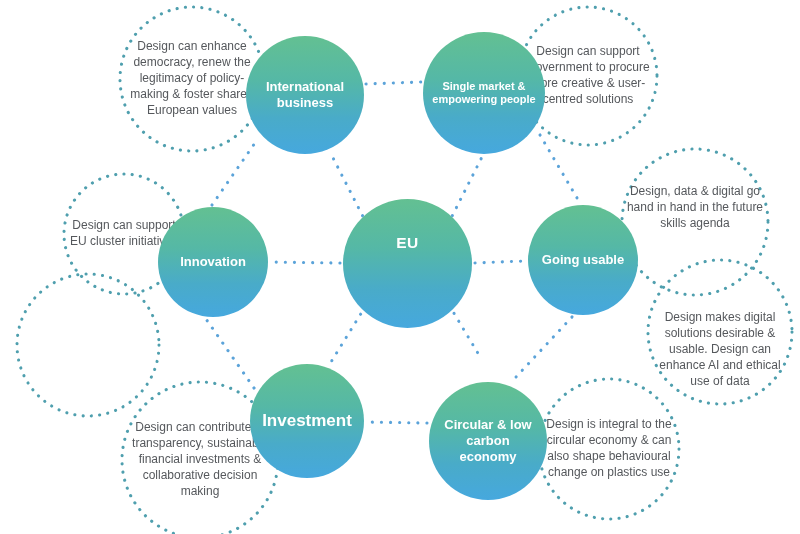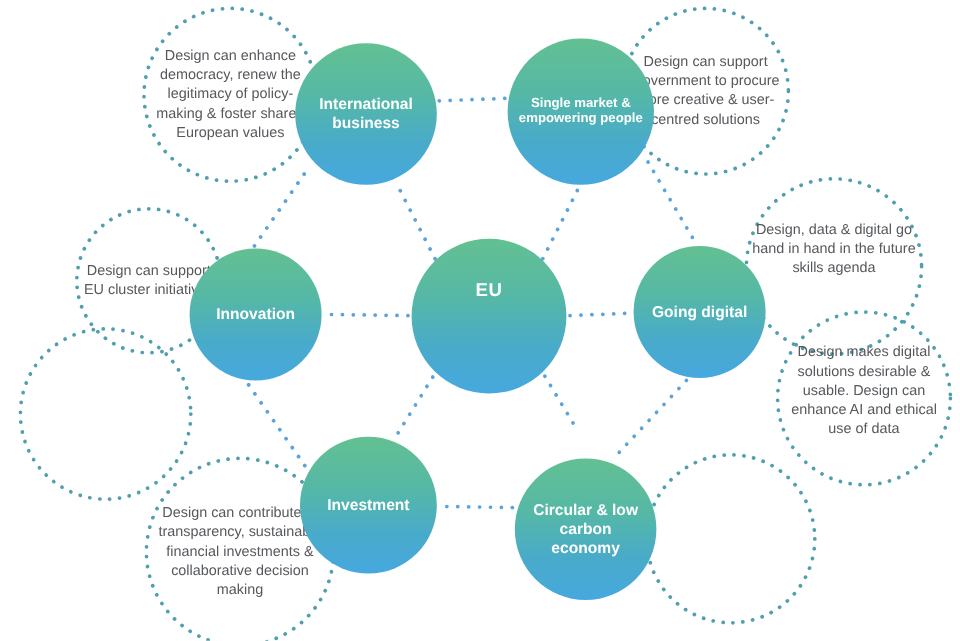--- a/index.html
+++ b/index.html
@@ -23,35 +23,35 @@
   .node span{display:block;padding:0 8px;}
 
   .node-center{
     left:343px;top:199px;width:129px;height:129px;
     font-size:15.5px;letter-spacing:.4px;line-height:1.3;
   }
   .node-intl{left:246px;top:36px;width:118px;height:118px;font-size:13px;}
   .node-single{left:423px;top:32px;width:122px;height:122px;font-size:11px;}
   .node-digital{left:528px;top:205px;width:110px;height:110px;font-size:13px;}
   .node-circular{left:429px;top:382px;width:118px;height:118px;font-size:13px;}
-  .node-invest{left:250px;top:364px;width:114px;height:114px;font-size:13px;}
+  .node-invest{left:250px;top:364px;width:114px;height:114px;font-size:17px;}
   .node-innov{left:158px;top:207px;width:110px;height:110px;font-size:13px;}
 
   
   .bubble{
     position:absolute;border-radius:50%;
     display:flex;align-items:center;justify-content:center;text-align:center;
     color:#55585c;font-size:12px;line-height:1.33;box-sizing:border-box;
   }
   .bubble span{display:block;padding:0 6px;}
 
   .b-intl{left:118px;top:5px;width:148px;height:148px;}
   .b-single{left:517px;top:5px;width:142px;height:142px;}
   .b-digital-top{left:620px;top:133px;width:150px;height:150px;align-items:center;}
-  .b-digital-bot{left:646px;top:252px;width:148px;height:148px;justify-content:flex-end;}
+  .b-digital-bot{left:646px;top:276px;width:148px;height:148px;justify-content:flex-end;}
   .b-circular{left:537px;top:377px;width:144px;height:144px;}
   .b-invest{left:120px;top:380px;width:160px;height:160px;}
   .b-innov{left:62px;top:172px;width:124px;height:124px;}
   .b-start{left:15px;top:272px;width:146px;height:146px;}
 </style>
 </head>
 <body>
 
 <div id="diagram">
 
@@ -90,35 +90,38 @@
   </div>
   <div class="bubble b-single">
     <span>Design can support Government to procure more creative &amp; user-centred solutions</span>
   </div>
   <div class="bubble b-digital-top">
     <span>Design, data &amp; digital go hand in hand in the future skills agenda</span>
   </div>
   <div class="bubble b-digital-bot">
     <span>Design makes digital solutions desirable &amp; usable. Design can enhance AI and ethical use of data</span>
   </div>
+  <div class="bubble b-circular">
+    <span>Design is integral to the circular economy &amp; can also shape behavioural change on plastics use</span>
+  </div>
   <div class="bubble b-invest">
     <span>Design can contribute to transparency, sustainable financial investments &amp; collaborative decision making</span>
   </div>
   <div class="bubble b-innov">
     <span>Design can support EU cluster initiatives</span>
   </div>
 
   <div class="node node-intl">
     <span>International business</span>
   </div>
   <div class="node node-single">
     <span>Single market &amp; empowering people</span>
   </div>
   <div class="node node-digital">
-    <span>Going digital</span>
+    <span>Going usable</span>
   </div>
   <div class="node node-circular">
     <span>Circular &amp; low carbon economy</span>
   </div>
   <div class="node node-invest">
     <span>Investment</span>
   </div>
   <div class="node node-innov">
     <span>Innovation</span>
   </div>

